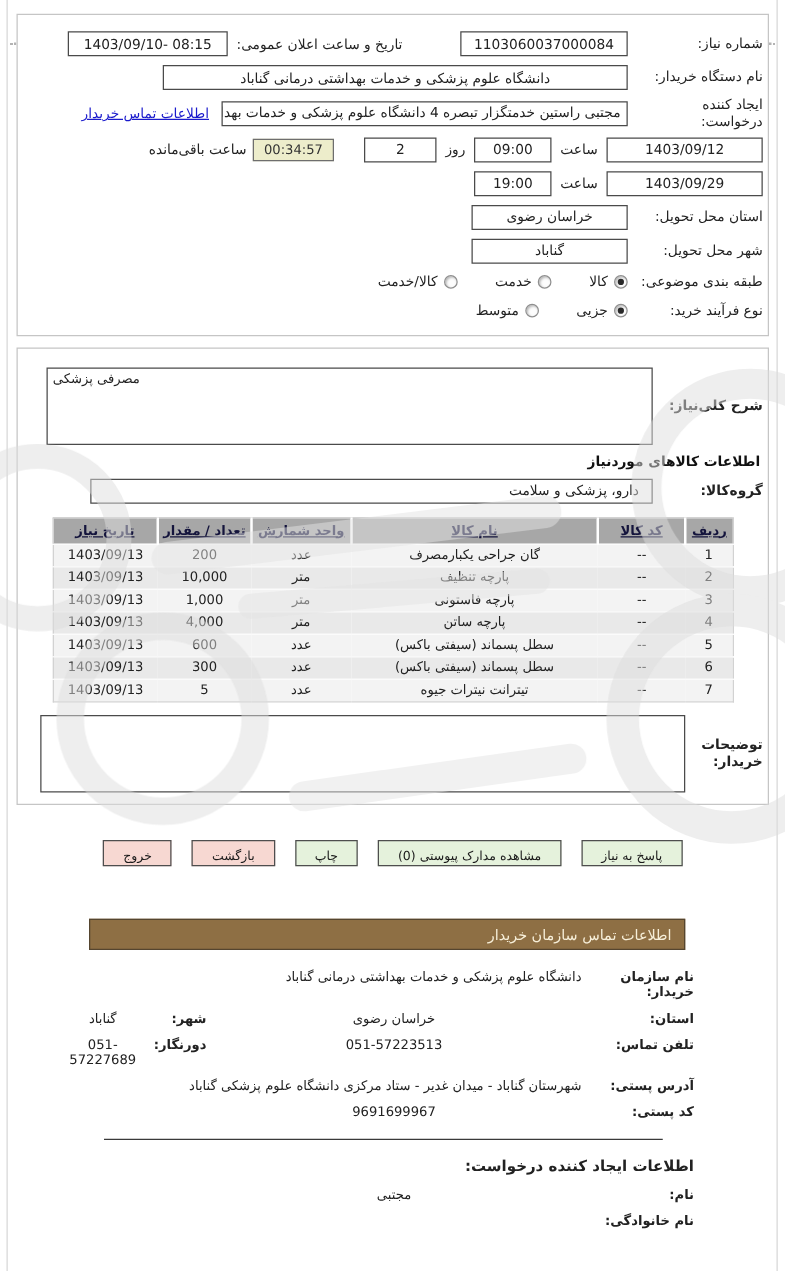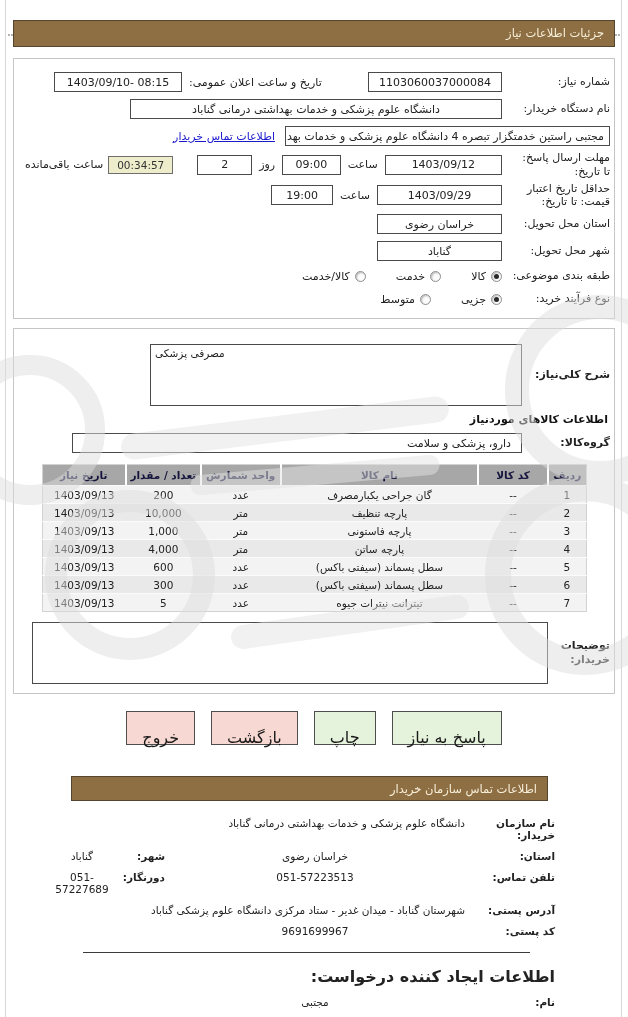--- a/index.html
+++ b/index.html
@@ -75,121 +75,114 @@
     width:11px; height:11px; border:1px solid #8f8f8f; background:#fdfdfd; flex-shrink:0;
     box-shadow: inset 1px 1px 2px rgba(0,0,0,.22);
   }
   .opt-label { padding-right:5px; white-space:nowrap; }
 
   .bold { font-weight:bold; }
   .textarea {
     border:1px solid #4a4a4a; background:#fff;
     padding:2px 4px; font-size:10.5px; overflow:hidden;
   }
-  .desc-box { width:372px; height:62px; text-align:left; }
+  .desc-box { width:485px; height:62px; text-align:left; }
   .notes-box { flex:1; height:62px; margin-left:14px; }
   .sub-heading { font-weight:bold; margin:7px 2px 5px; color:#111; }
 
   
   table.items {
     width:545px; margin:9px auto 10px;
     border-collapse:collapse; font-size:10.5px;
     border:1px solid #d2d2d2;
   }
   table.items th {
     background:#a7a7a7; color:#14143c; font-weight:bold;
-    height:21px; border-left:2px solid #fff; font-size:10.5px;
+    height:21px; border-left:2px solid #fff; font-size:10.5px;text-decoration:underline;
   }
   table.items th:last-child { border-left:none; }
   table.items td { height:18px; text-align:center; color:#222; }
   table.items tbody tr:nth-child(odd)  { background:#f3f3f3; }
   table.items tbody tr:nth-child(even) { background:#e9e9e9; }
   table.items tbody tr { border-top:1px solid #fbfbfb; }
 
   
   .btn-row { display:flex; justify-content:center; margin-top:12px; }
   .btn {
-    height:21px; line-height:19px; padding:16px 15px; margin:5px 8px;
-    border:1px solid #4e4e4e; font-size:16px; color:#1a1a1a;
+    height:21px; line-height:19px; padding:3px 15px; margin:16px 8px;
+    border:1px solid #4e4e4e; font-size:10px; color:#1a1a1a;
     white-space:nowrap; cursor:pointer;
   }
   .btn.green { background:#e5f2dc; }
   .btn.pink  { background:#f7d8d2; }
 
   
   .crow { display:flex; margin:9px 0; padding-right:60px; font-size:10.5px; align-items:flex-start; }
   .clabel  { font-weight:bold; width:90px; flex-shrink:0; }
   .cvalue  { text-align:right; }
   .cv-cell { width:300px; text-align:center; }
   .clabel2 { font-weight:bold; width:48px; flex-shrink:0; }
   .cv-cell2{ width:70px; text-align:center; }
   .sep-line { border-top:1px solid #3a3a3a; margin:15px 85px 13px 70px; }
-  .creator-heading { font-weight:bold; padding-right:60px; margin:14px 0 10px; font-size:16px; }
+  .creator-heading { font-weight:bold; padding-right:60px; margin:14px 0 10px; font-size:12px; }
 </style>
 </head>
 <body>
 
 <div class="page-frame"></div>
 <div class="dotted-line"></div>
 
 <div class="watermark">
   <div class="wm-ring" style="left:505px; top:295px; width:190px; height:190px; border-width:24px;"></div>
   <div class="wm-ring" style="left:-45px; top:355px; width:150px; height:150px; border-width:20px;"></div>
   <div class="wm-bar" style="left:120px; top:415px; width:330px; height:26px; transform:rotate(-7deg);"></div>
   <div class="wm-bar" style="left:190px; top:465px; width:250px; height:20px; transform:rotate(-5deg);"></div>
   <div class="wm-ring" style="left:45px;  top:490px; width:170px; height:170px;"></div>
   <div class="wm-ring" style="left:485px; top:475px; width:200px; height:200px; border-width:26px;"></div>
   <div class="wm-bar" style="left:230px; top:610px; width:240px; height:24px; transform:rotate(-8deg);"></div>
 </div>
 
 <div class="content">
 
-  <div class="section-bar">
-    <span>جزئیات اطلاعات نیاز</span>
-  </div>
 
   <div class="panel">
 
     <div class="frow">
       <span class="flabel">شماره نیاز:</span>
       <span class="fbox ltr" style="width:134px;">1103060037000084</span>
       <span class="gap"></span>
       <span class="inline-lbl">تاریخ و ساعت اعلان عمومی:</span>
       <span class="fbox ltr" style="width:128px; margin-left:36px;">1403/09/10- 08:15</span>
     </div>
 
     <div class="frow">
       <span class="flabel">نام دستگاه خریدار:</span>
       <span class="fbox" style="width:372px;">دانشگاه علوم پزشکی و خدمات بهداشتی  درمانی  گناباد</span>
     </div>
 
     <div class="frow">
+      <span class="flabel">
+        <span>ایجاد کننده</span>
+        <span class="l2">درخواست:</span>
+      </span>
       <span class="fbox start" style="width:325px;">مجتبی  راستین  خدمتگزار  تبصره 4  دانشگاه علوم پزشکی و خدمات بهداشتی گناباد</span>
       <span class="link">اطلاعات تماس خریدار</span>
     </div>
 
     <div class="frow">
-      <span class="flabel">
-        <span>مهلت ارسال پاسخ:</span>
-        <span class="l2">تا تاریخ:</span>
-      </span>
       <span class="fbox ltr" style="width:125px;">1403/09/12</span>
       <span class="inline-lbl">ساعت</span>
       <span class="fbox ltr" style="width:62px;">09:00</span>
       <span class="inline-lbl">روز</span>
       <span class="fbox ltr" style="width:58px;">2</span>
       <span class="countdown ltr">00:34:57</span>
       <span class="inline-lbl" style="padding-right:5px;">ساعت باقی‌مانده</span>
     </div>
 
     <div class="frow">
-      <span class="flabel">
-        <span>حداقل  تاریخ  اعتبار</span>
-        <span class="l2">قیمت: تا تاریخ:</span>
-      </span>
       <span class="fbox ltr" style="width:125px;">1403/09/29</span>
       <span class="inline-lbl">ساعت</span>
       <span class="fbox ltr" style="width:62px;">19:00</span>
     </div>
 
     <div class="frow">
       <span class="flabel">استان محل تحویل:</span>
       <span class="fbox" style="width:125px;">خراسان  رضوی</span>
     </div>
 
@@ -333,20 +326,21 @@
         <span>توضیحات</span>
         <span class="l2">خریدار:</span>
       </span>
       <div class="textarea notes-box"></div>
     </div>
 
   </div>
 
   <div class="btn-row">
     <span class="btn green">پاسخ به نیاز</span>
+    <span class="btn green">مشاهده مدارک پیوستی (0)</span>
     <span class="btn green">چاپ</span>
     <span class="btn pink">بازگشت</span>
     <span class="btn pink">خروج</span>
   </div>
 
   <div class="section-bar second">
     <span>اطلاعات تماس سازمان خریدار</span>
   </div>
 
   <div style="margin-top:16px;">
@@ -378,18 +372,17 @@
     <div class="sep-line"></div>
 
     <div class="creator-heading">اطلاعات ایجاد کننده درخواست:</div>
 
     <div class="crow">
       <span class="clabel">نام:</span>
       <span class="cv-cell">مجتبی</span>
     </div>
     <div class="crow">
       <span class="clabel">نام خانوادگی:</span>
-      <span class="cv-cell">راستین</span>
     </div>
 
   </div>
 
 </div>
 
 </body></html>

